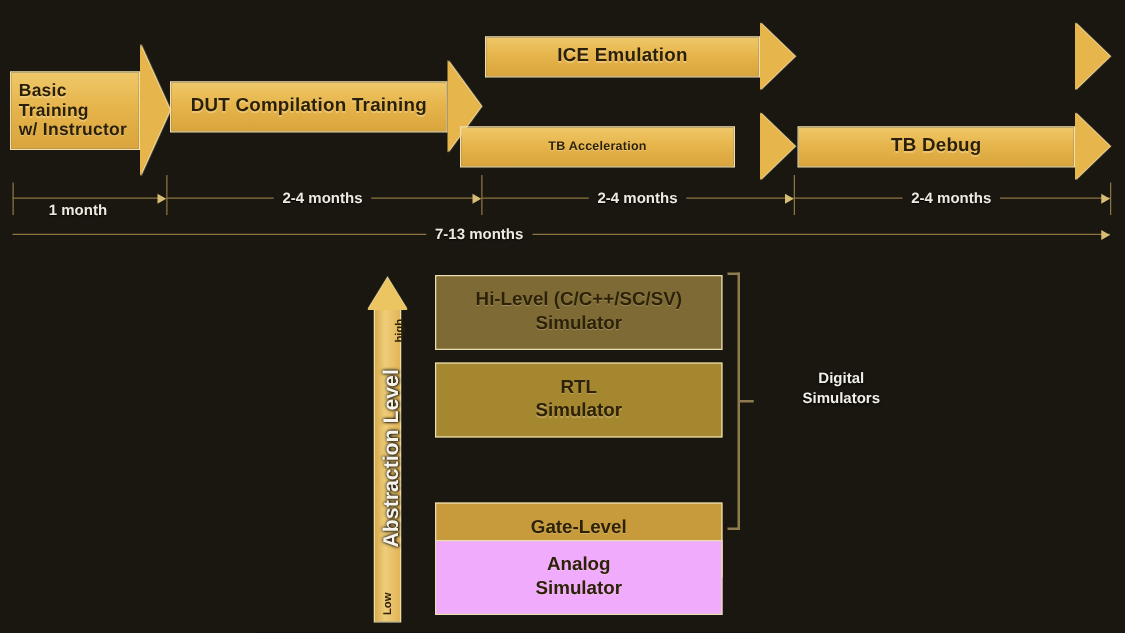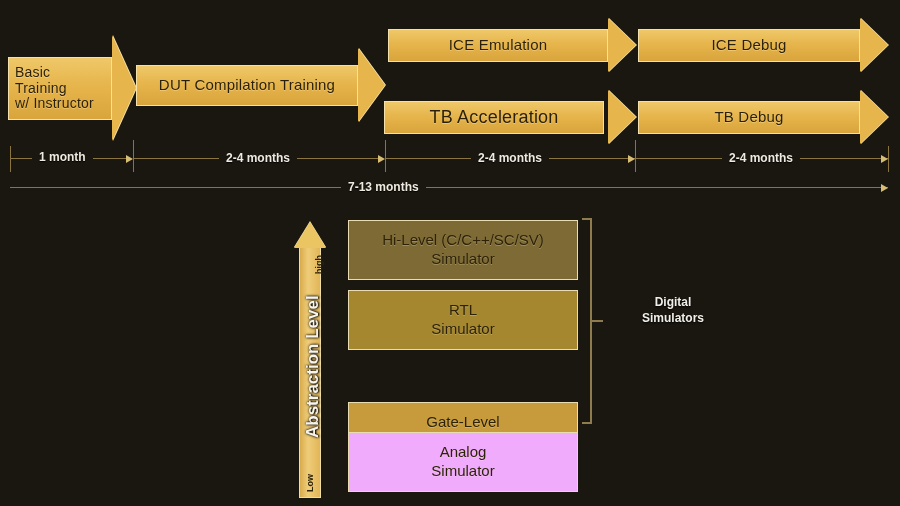--- a/index.html
+++ b/index.html
@@ -17,21 +17,21 @@
   }
 
   
   .flow-arrow{
     position:absolute;
     background:linear-gradient(180deg,#efc869 0%,#e6b54c 45%,#d9a43c 100%);
     border:1px solid #f4e0a8;
     box-sizing:border-box;
     display:flex;align-items:center;justify-content:center;
     color:#2a1f08;
-    font-weight:normal;
+    font-weight:bold;
     letter-spacing:.2px;
     text-shadow:0 1px 0 rgba(255,240,200,.35);
   }
   .flow-arrow .lbl{line-height:1.12;padding:0 6px;}
 
   
   .head{
     position:absolute;
     width:0;height:0;
     border-style:solid;
@@ -69,21 +69,21 @@
 
   
   .sim-box{
     position:absolute;
     border:1px solid #e9dcb0;
     box-sizing:border-box;
     display:flex;align-items:center;justify-content:center;
     text-align:center;
     color:#2d2208;
     font-size:15px;
-    font-weight:normal;
+    font-weight:bold;
     line-height:1.25;
     text-shadow:0 1px 0 rgba(255,245,210,.25);
   }
 
   
   #axis-shaft{
     position:absolute;
     background:linear-gradient(90deg,#d8ab4d 0%,#efcd79 40%,#e2b558 100%);
     border:1px solid #f0dda6;
     box-sizing:border-box;
@@ -146,28 +146,23 @@
   </div>
   <div class="head" style="left:358px; top:48px; border-width:37px 0 37px 27px;"></div>
 
   <div class="flow-arrow" style="left:388px; top:29px; width:220px; height:33px; font-size:15px;">
     <div class="lbl">
       <div>ICE Emulation</div>
     </div>
   </div>
   <div class="head" style="left:608px; top:18px; border-width:27px 0 27px 28px;"></div>
 
-  <div class="flow-arrow" style="left:638px; top:29px; width:222px; height:33px; font-size:15px;">
-    <div class="lbl">
-      <div>ICE Debug</div>
-    </div>
-  </div>
   <div class="head" style="left:860px; top:18px; border-width:27px 0 27px 28px;"></div>
 
-  <div class="flow-arrow" style="left:384px; top:101px; width:220px; height:33px; font-size:18px;">
+  <div class="flow-arrow" style="left:368px; top:101px; width:220px; height:33px; font-size:10px;">
     <div class="lbl">
       <div>TB Acceleration</div>
     </div>
   </div>
   <div class="head" style="left:608px; top:90px; border-width:27px 0 27px 28px;"></div>
 
   <div class="flow-arrow" style="left:638px; top:101px; width:222px; height:33px; font-size:15px;">
     <div class="lbl">
       <div>TB Debug</div>
     </div>
@@ -175,21 +170,21 @@
   <div class="head" style="left:860px; top:90px; border-width:27px 0 27px 28px;"></div>
 
   <div class="tl-tick" style="left:10px;  top:146px; height:26px;"></div>
   <div class="tl-tick" style="left:133px; top:140px; height:32px;"></div>
   <div class="tl-tick" style="left:385px; top:140px; height:32px;"></div>
   <div class="tl-tick" style="left:635px; top:140px; height:32px;"></div>
   <div class="tl-tick" style="left:888px; top:146px; height:26px;"></div>
 
   <div class="tl-dash" style="left:10px; top:158px; width:120px;"></div>
   <div class="tl-arrowhead" style="left:126px; top:155px;"></div>
-  <div class="tl-label" style="left:32px; top:150px;">1 month</div>
+  <div class="tl-label" style="left:32px; top:161px;">1 month</div>
 
   <div class="tl-dash" style="left:133px; top:158px; width:250px;"></div>
   <div class="tl-arrowhead" style="left:378px; top:155px;"></div>
   <div class="tl-label" style="left:219px; top:151px;">2-4 months</div>
 
   <div class="tl-dash" style="left:385px; top:158px; width:250px;"></div>
   <div class="tl-arrowhead" style="left:628px; top:155px;"></div>
   <div class="tl-label" style="left:471px; top:151px;">2-4 months</div>
 
   <div class="tl-dash" style="left:635px; top:158px; width:253px;"></div>

